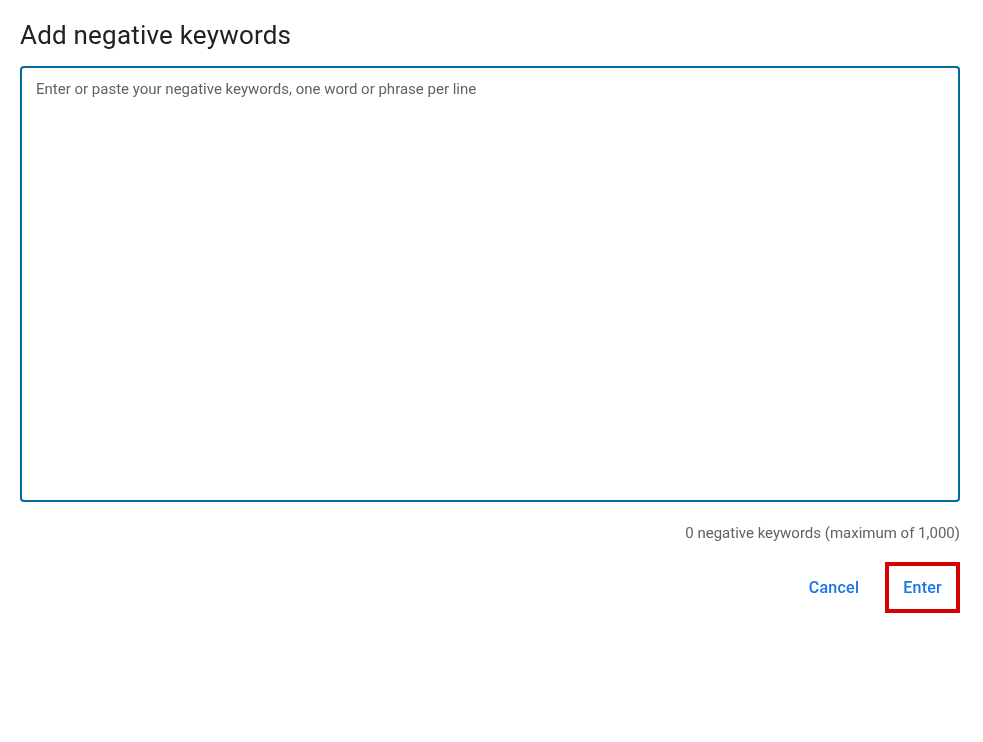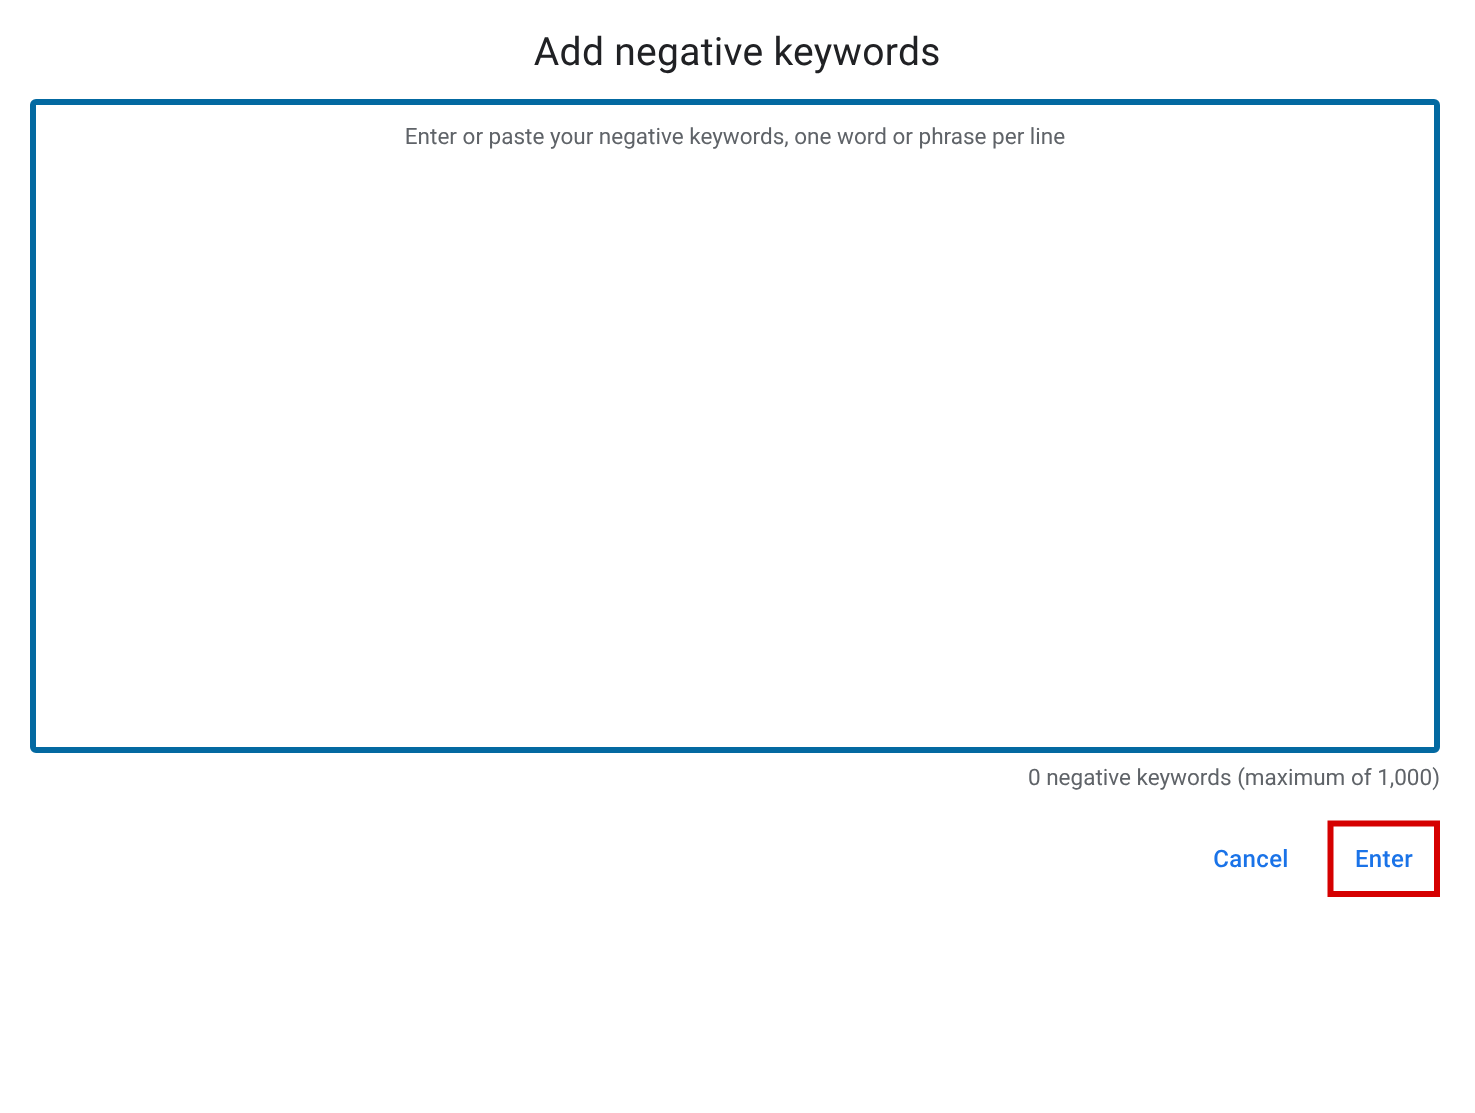--- a/index.html
+++ b/index.html
@@ -1,35 +1,34 @@
 <!DOCTYPE html>
 <html><head>
   <meta charset="utf-8">
   <style>
     * {
       margin: 0;
       padding: 0;
       box-sizing: border-box;
-      text-align: center;
     }
     body {
       font-family: 'Google Sans', Roboto, Arial, sans-serif;
       background: #ffffff;
       padding: 20px;
       width: 983px;
     }
     .page-title {
       font-size: 26px;
       font-weight: 400;
       color: #202124;
       margin-bottom: 16px;
       letter-spacing: 0.2px;
     }
     .textarea-container {
-      border: 4px solid #0369a1;
+      border: 2px solid #0369a1;
       border-radius: 4px;
       width: 940px;
       height: 436px;
       padding: 12px 14px;
     }
     .keyword-textarea {
       width: 100%;
       height: 100%;
       border: none;
       outline: none;
@@ -39,21 +38,21 @@
       color: #202124;
     }
     .keyword-textarea::placeholder {
       color: #5f6368;
     }
     .status-text {
       width: 940px;
       text-align: right;
       font-size: 15px;
       color: #5f6368;
-      margin-top: 7px;
+      margin-top: 22px;
     }
     .button-row {
       width: 940px;
       display: flex;
       justify-content: flex-end;
       margin-top: 20px;
       gap: 0;
       padding-right: 0;
     }
     .btn {

